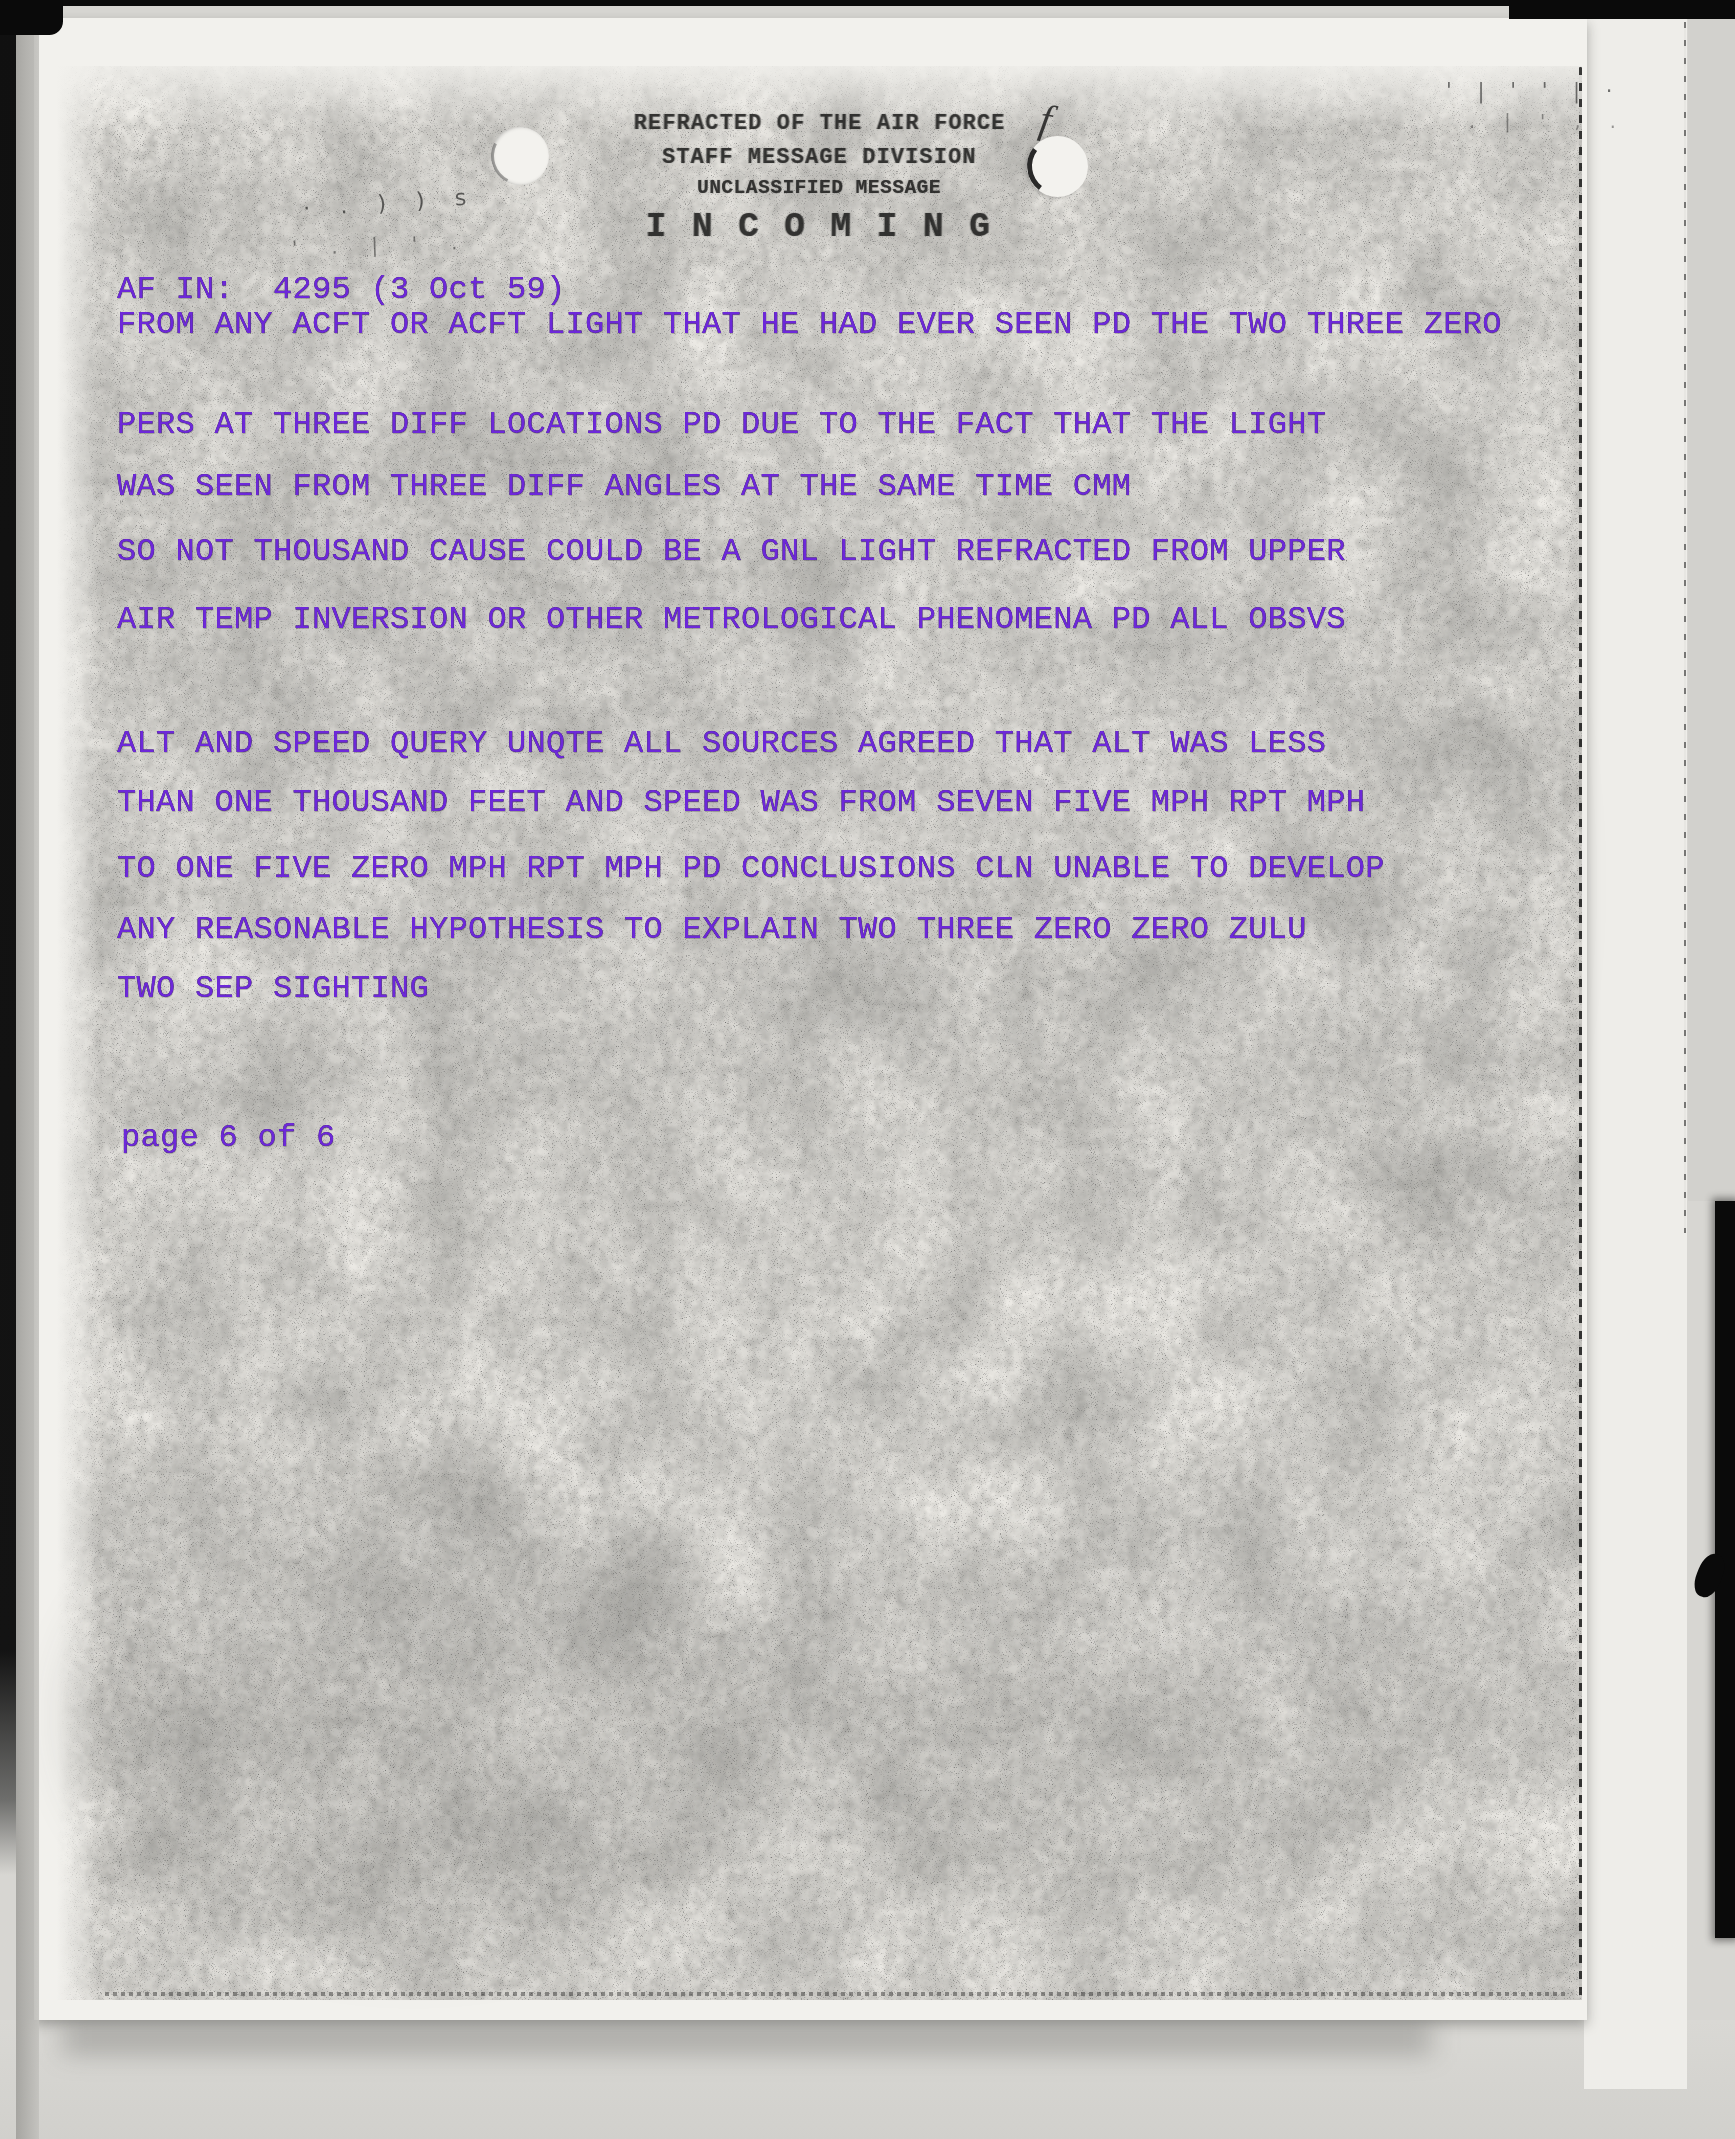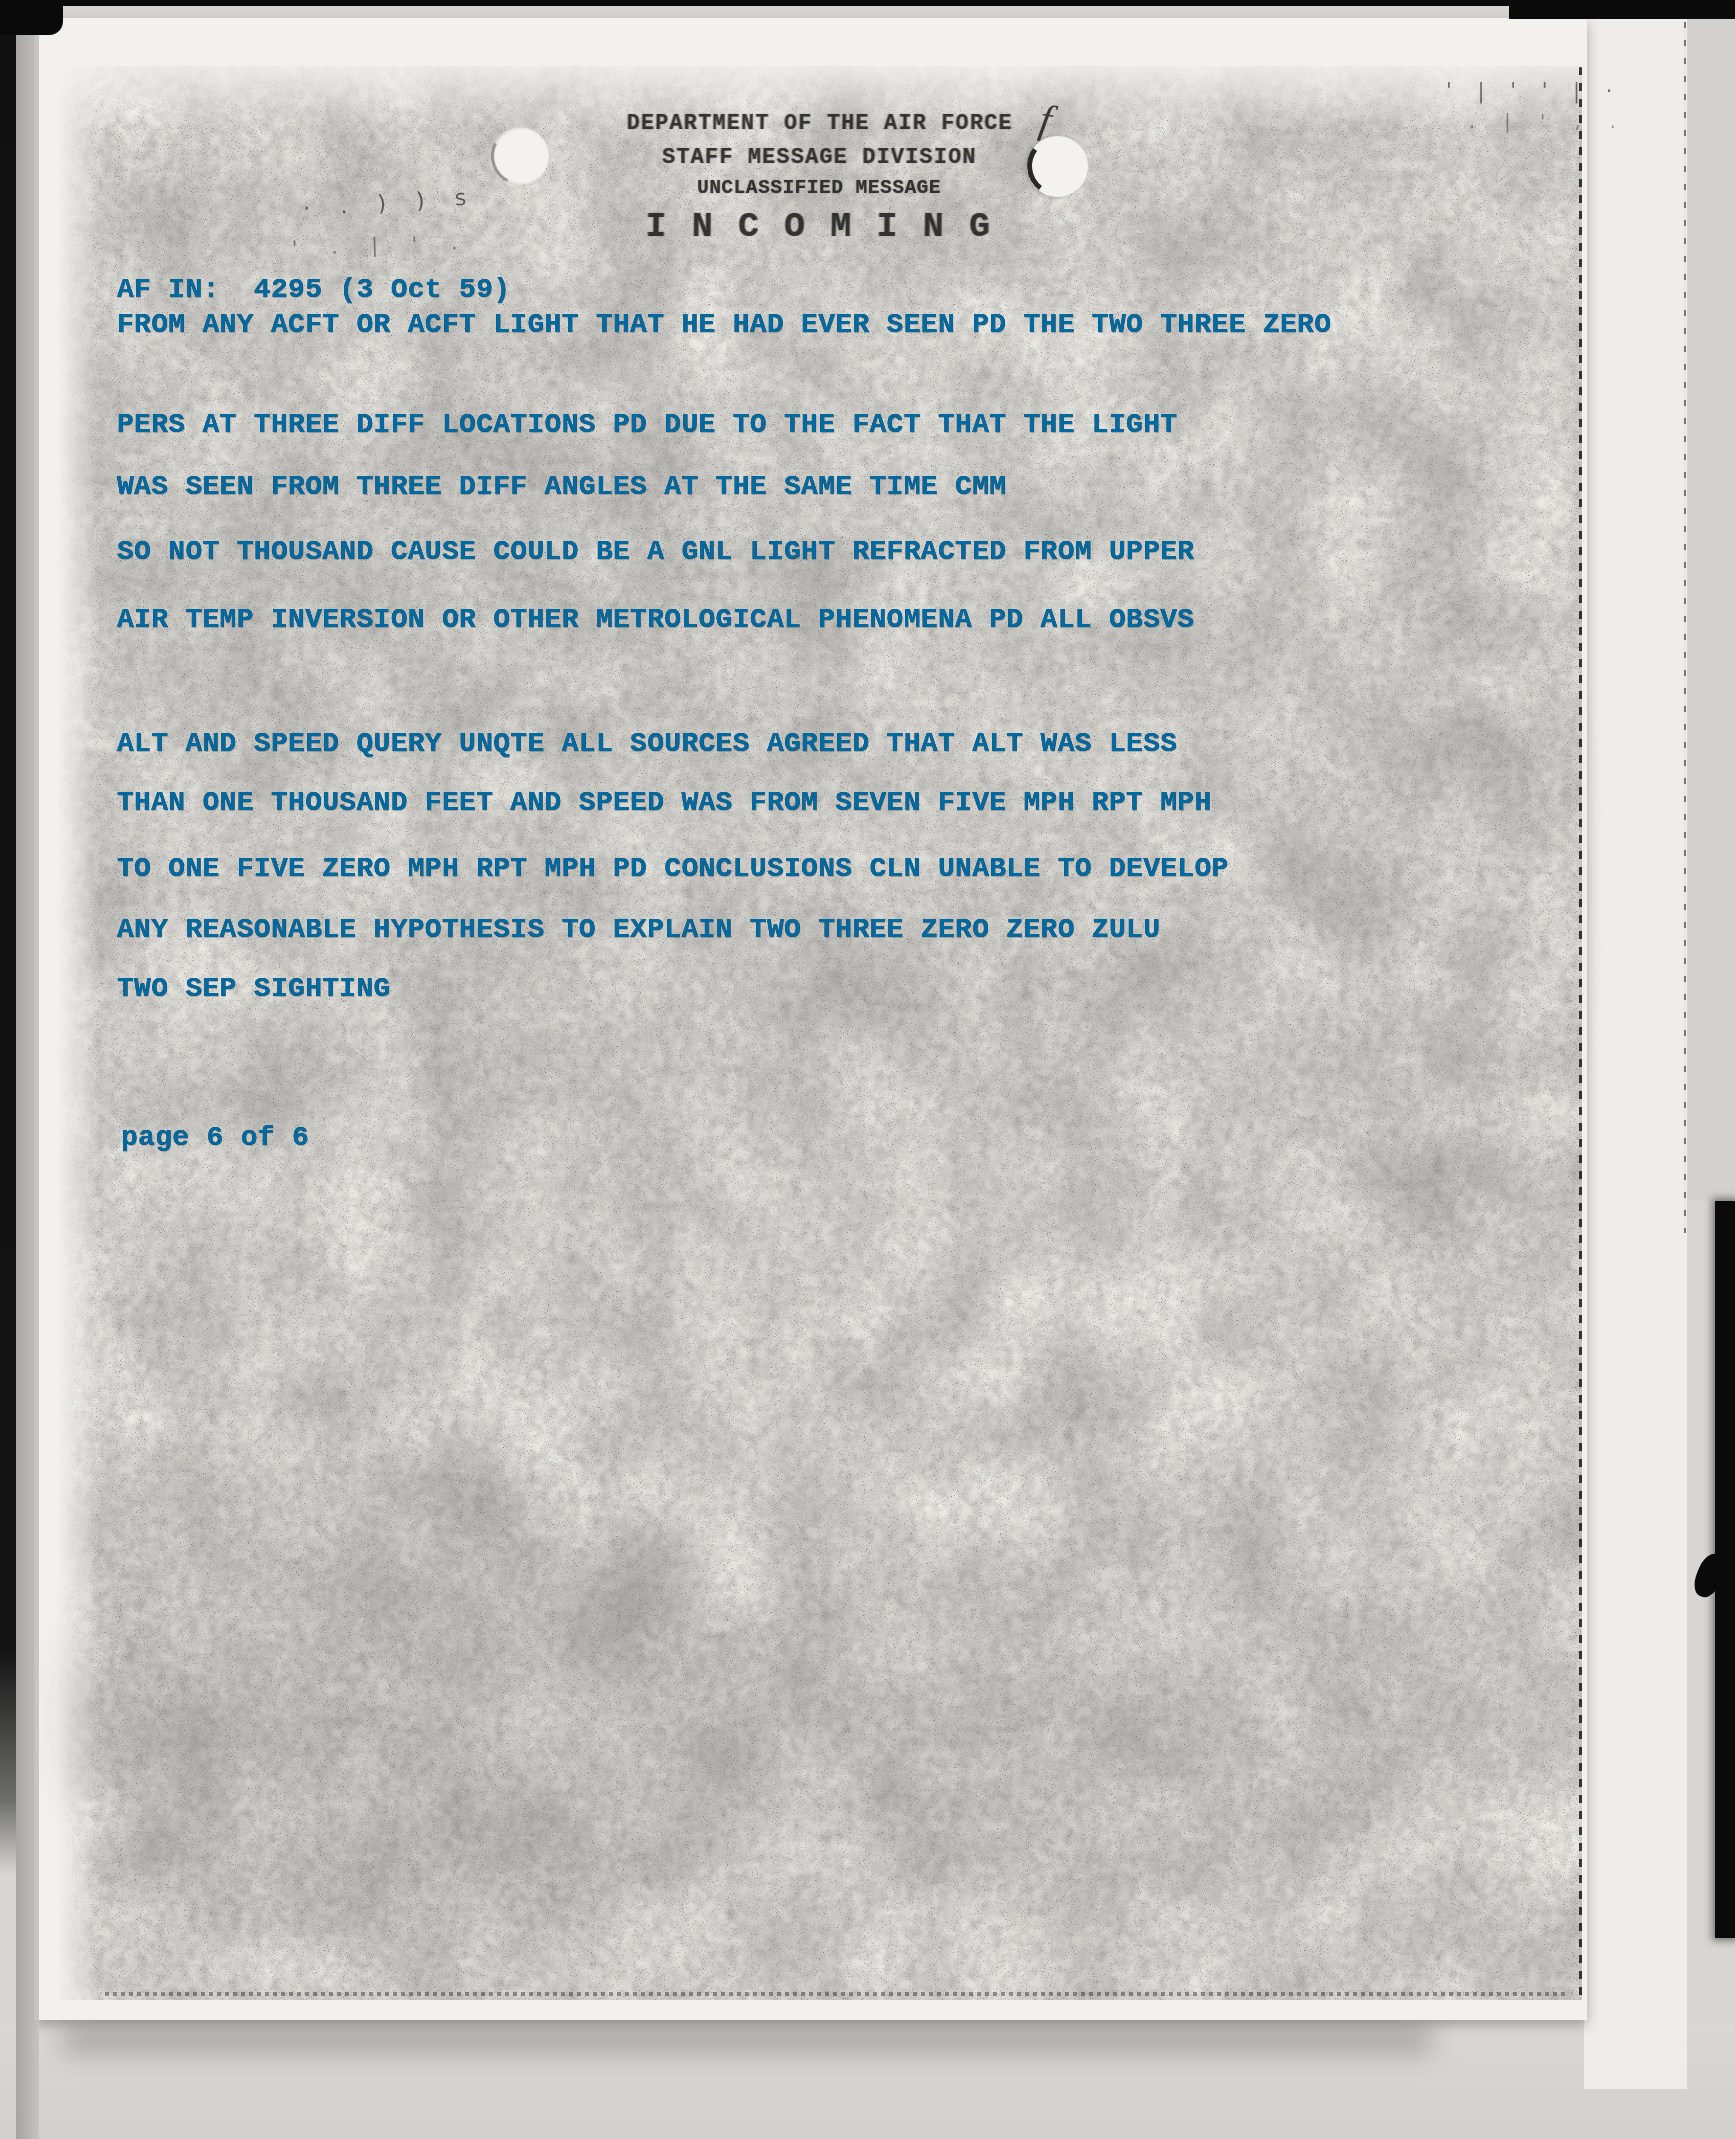--- a/index.html
+++ b/index.html
@@ -60,23 +60,23 @@
          font-family:"Liberation Mono","DejaVu Sans Mono",monospace;font-weight:bold;
          text-align:center;}
   .stamp > div{position:absolute;left:0;width:100%;
          text-shadow:0.5px 0 0 rgba(30,30,30,.4),0 0 1.6px rgba(20,20,20,.35);}
   .st1{top:0;font-size:22px;letter-spacing:1.1px;}
   .st2{top:34px;font-size:22px;letter-spacing:1.1px;}
   .st3{top:66px;font-size:19.5px;letter-spacing:0.5px;}
   .st4{top:96px;font-size:35px;letter-spacing:2.1px;}
 
   
-  .typed{left:117px;color:#0369a1;white-space:pre;letter-spacing:0.3px;
+  .typed{left:117px;color:#6d28d9;white-space:pre;letter-spacing:0.3px;
          font-family:"Liberation Mono","DejaVu Sans Mono",monospace;
-         font-weight:bold;font-size:28px;line-height:36px;filter:blur(0.2px);
+         font-weight:normal;font-size:32px;line-height:36px;filter:blur(0.2px);
          text-shadow:0 0 0.5px rgba(0,0,0,.85),0.5px 0.5px 0.5px rgba(0,0,0,.2);}
   .ref{top:272px;}
   .footer-note{top:1120px;left:121px;}
 
   
   .pencil{color:rgba(25,25,25,.65);font-family:"DejaVu Sans",sans-serif;white-space:pre;}
   .pm1{left:303px;top:190px;font-size:22px;letter-spacing:11.6px;transform:rotate(-4deg);}
   .pm2{left:292px;top:233px;font-size:20px;letter-spacing:13.7px;opacity:.75;transform:rotate(-2deg);}
   .pm3{left:1446px;top:79px;font-size:21px;letter-spacing:9.5px;opacity:.9;}
   .pm4{left:1469px;top:110px;font-size:19px;letter-spacing:11.6px;opacity:.65;}
@@ -140,21 +140,21 @@
   <div class="abs hole h2"></div>
   <div class="abs crescent cr2"></div>
 
   <div class="abs pencil pm1">· . ) ) s</div>
   <div class="abs pencil pm2">' . | ' .</div>
   <div class="abs pencil pm3">' | ' ' | ·</div>
   <div class="abs pencil pm4">. | ' , .</div>
   <div class="abs pen-f">f</div>
 
   <div class="abs stamp">
-    <div class="st1">DEPARTMENT OF THE AIR FORCE</div>
+    <div class="st1">REFRACTED OF THE AIR FORCE</div>
     <div class="st2">STAFF MESSAGE DIVISION</div>
     <div class="st3">UNCLASSIFIED MESSAGE</div>
     <div class="st4">I N C O M I N G</div>
   </div>
 
   <div class="abs typed ref">AF IN:  4295 (3 Oct 59)</div>
 
   <div class="abs typed" style="top:307px">FROM ANY ACFT OR ACFT LIGHT THAT HE HAD EVER SEEN PD THE TWO THREE ZERO</div>
   <div class="abs typed" style="top:407px">PERS AT THREE DIFF LOCATIONS PD DUE TO THE FACT THAT THE LIGHT</div>
   <div class="abs typed" style="top:469px">WAS SEEN FROM THREE DIFF ANGLES AT THE SAME TIME CMM</div>

